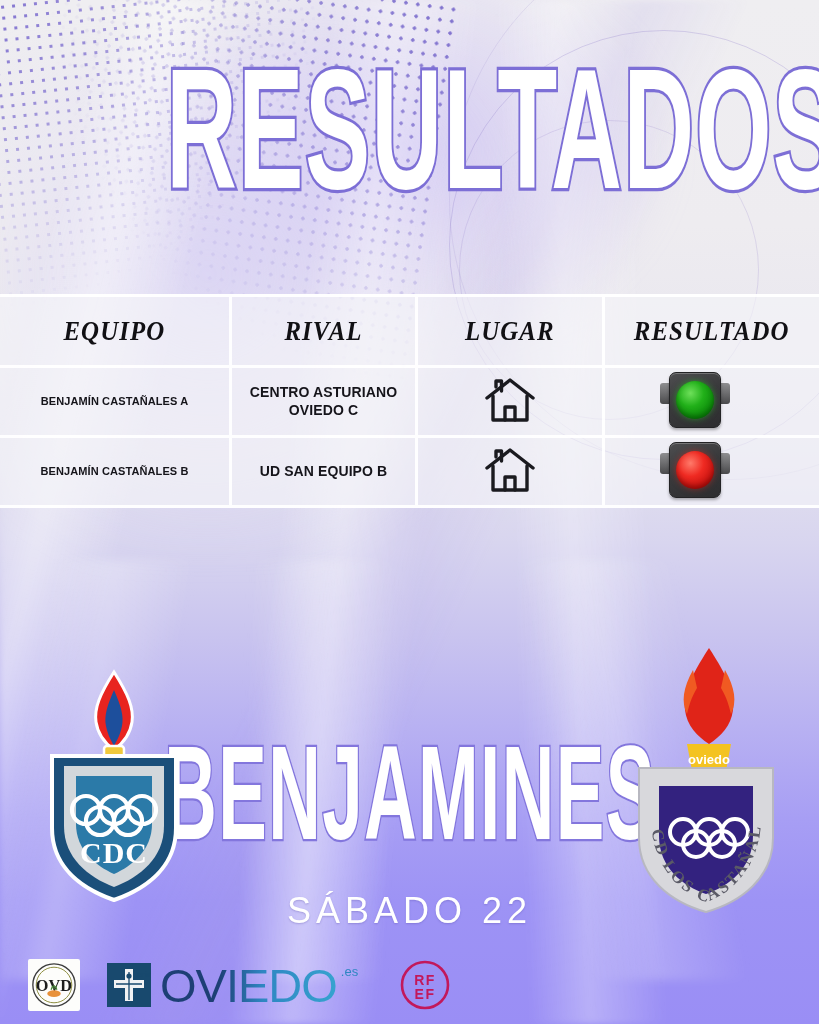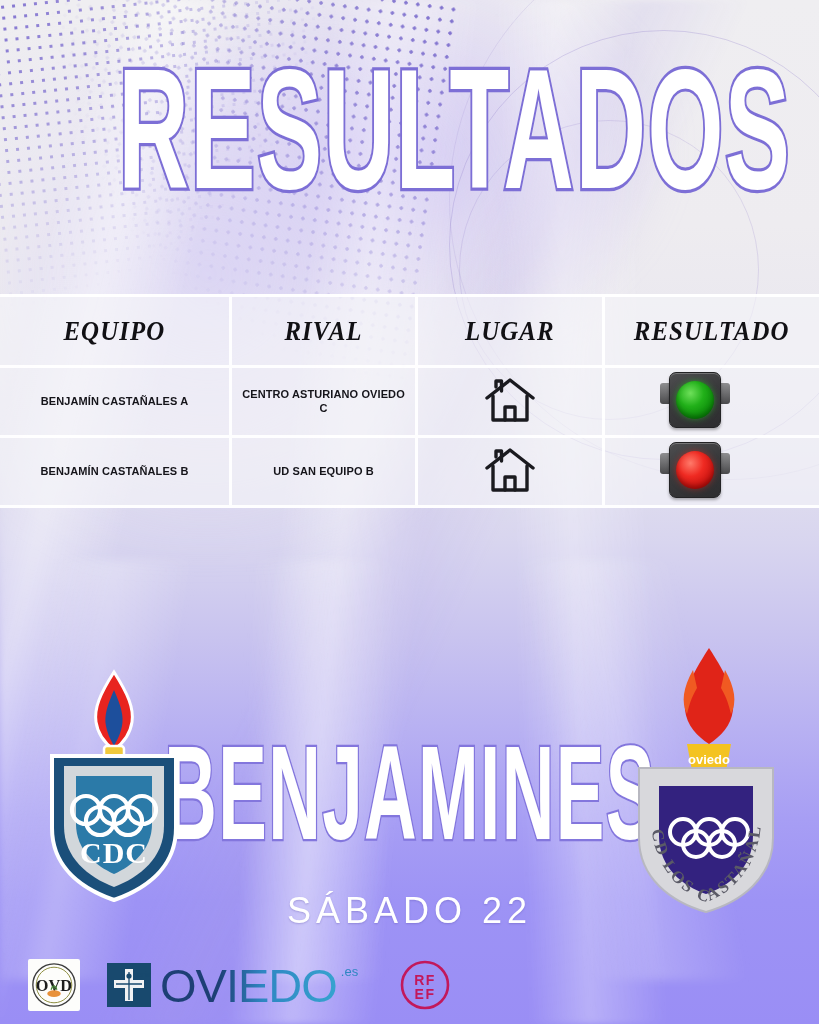--- a/index.html
+++ b/index.html
@@ -78,21 +78,21 @@
   .silk-low{
     left:0; right:0; top:560px; height:420px;
     background:
       linear-gradient(100deg, transparent 6%, rgba(255,255,255,.28) 13%, transparent 22%),
       linear-gradient(92deg, transparent 30%, rgba(255,255,255,.22) 38%, transparent 48%),
       linear-gradient(80deg, transparent 66%, rgba(255,255,255,.2) 74%, transparent 84%);
     filter:blur(5px);
   }
 
   
-  .title-wrap{ position:absolute; left:0; right:0; top:44px; text-align:center; }
+  .title-wrap{ position:absolute; left:0; right:0; top:44px; text-align:center;padding-left:48px; }
   .display-title{
     font-family:"Liberation Sans", sans-serif;
     font-weight:700;
     color:#ffffff;
     letter-spacing:2px;
     line-height:1;
     display:inline-block;
   }
   #main-title{
     font-size:132px;
@@ -152,21 +152,21 @@
   .cell-text{
     font-family:"Liberation Sans", sans-serif;
     font-weight:700;
     font-size:11px;
     color:#15141a;
     letter-spacing:.1px;
     line-height:1.25;
     padding:0 8px;
     display:block;
   }
-  .cell-text.rival{ font-size:11px; }
+  .cell-text.rival{ font-size:14px; }
   .cell-dash{
     font-family:"Liberation Sans", sans-serif;
     font-weight:700; font-size:18px; color:#15141a;
   }
 
   
   .house-icon{ display:inline-block; width:54px; height:50px; }
 
   
   .tl{

